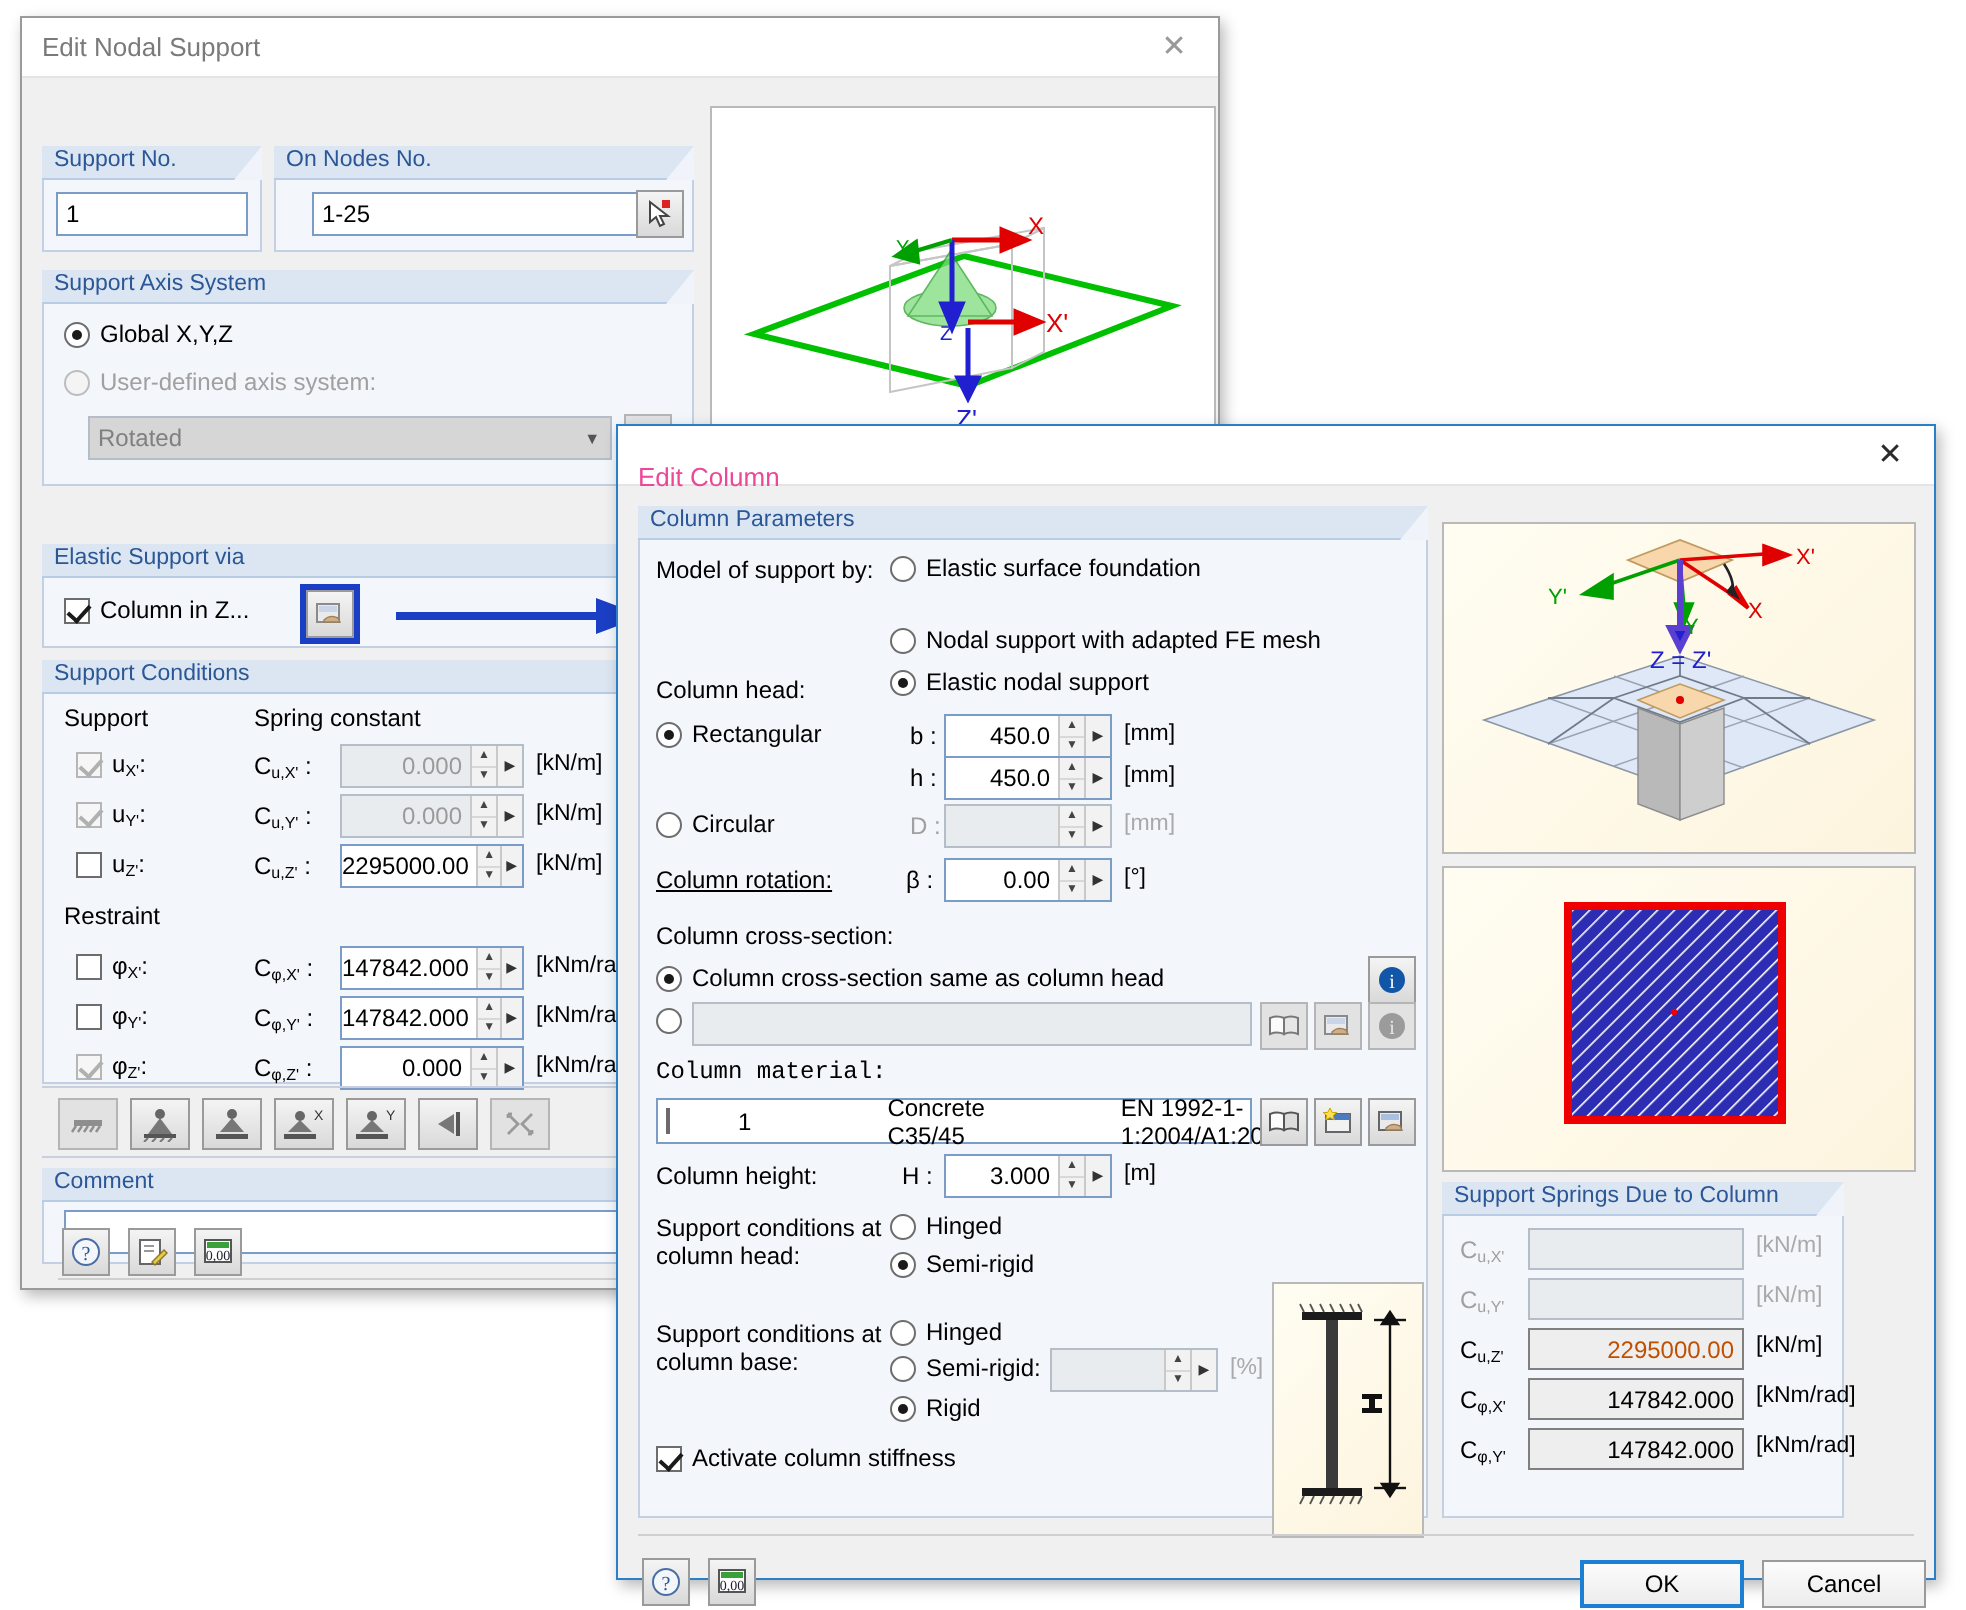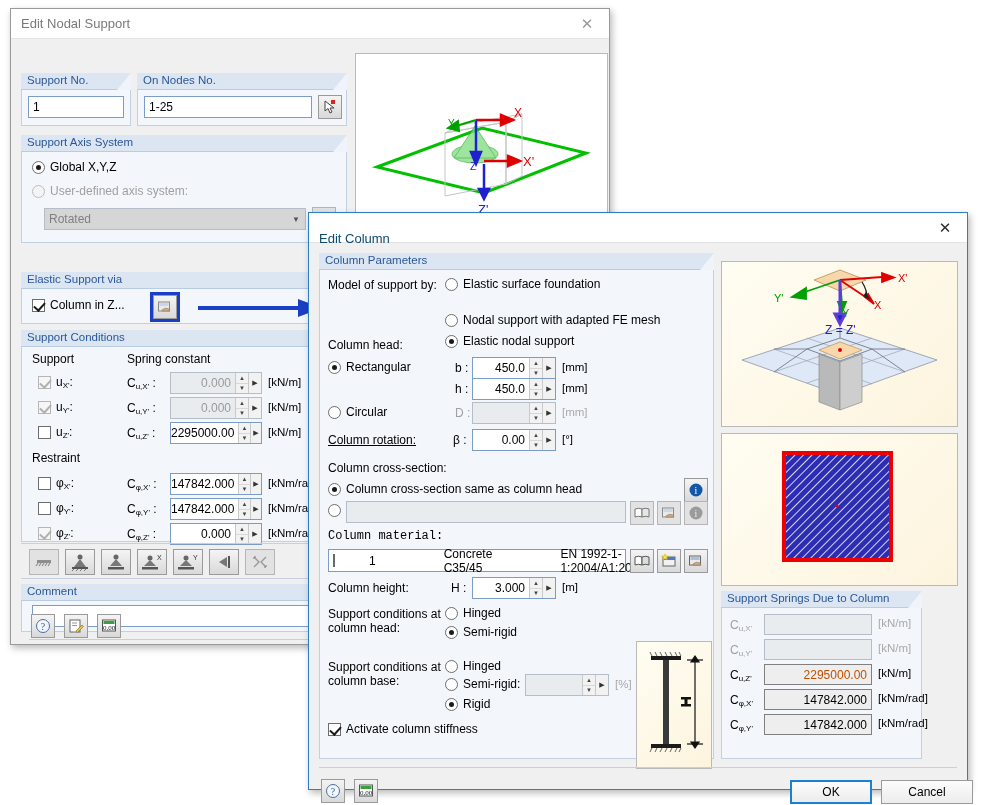--- a/index.html
+++ b/index.html
@@ -22,21 +22,21 @@
   }
   .dialog.active { border: 1px solid #2a7fc9; }
   .titlebar {
     height: 30px;
     background: #ffffff;
     display: flex; align-items: center;
     padding-left: 10px;
     border-bottom: 1px solid #e4e4e4;
   }
   .titlebar .ttl { font-size: 13px; color: #7a7a7a; }
-  .dialog.active .titlebar .ttl { color: #0c4a6e; margin-top: 21px; }
+  .dialog.active .titlebar .ttl { color: #ec4899; margin-top: 21px; }
   .closebtn {
     margin-left: auto; width: 44px; height: 29px;
     display: flex; align-items: center; justify-content: center;
     color: #999; font-size: 15px; line-height: 1;
   }
   .dialog.active .closebtn { color: #2b2b2b; }
   .body { position: relative; }
 
   
   .grp { position: absolute; }
@@ -199,21 +199,21 @@
       <div class="grp" style="left:10px; top:34px; width:110px; height:53px;">
         <div class="grphdr">Support No.</div>
         <div class="grpbox" style="height:36px; position:relative;">
           <input class="tf" style="left: 6px; top: 6px; width: 96px; height: 22px;" value="1">
         </div>
       </div>
 
       <div class="grp" style="left:126px; top:34px; width:210px; height:53px;">
         <div class="grphdr">On Nodes No.</div>
         <div class="grpbox" style="height:36px; position:relative;">
-          <input class="tf" style="left: 6px; top: 6px; width: 168px; height: 22px;" value="1-25">
+          <input class="tf" style="left: 18px; top: 6px; width: 168px; height: 22px;" value="1-25">
           <div class="iconbtn" style="left:180px; top:5px; width:24px; height:24px;">
             <svg width="16" height="16" viewBox="0 0 16 16">
               <polygon points="3,2 3,12 6,9.5 8,14 10,13 8,9 12,9" fill="#fff" stroke="#444" stroke-width="1"></polygon>
               <rect x="9" y="1" width="4" height="4" fill="#d22"></rect>
             </svg>
           </div>
         </div>
       </div>
 
       <div class="grp" style="left:10px; top:96px; width:326px; height:108px;">
@@ -873,19 +873,19 @@
         <svg width="16" height="16" viewBox="0 0 16 16">
             <rect x="1.5" y="2" width="13" height="11" fill="#fff" stroke="#555"></rect>
             <rect x="2.5" y="3" width="11" height="3" fill="#3aa03a"></rect>
             <text x="8" y="12" font-size="7" text-anchor="middle" fill="#223" font-family="serif">0,00</text>
           </svg>
       </div>
 
       <div class="btn primary" style="left:481px; top:537px; width:82px; height:24px;">
         <span>OK</span>
       </div>
-      <div class="btn" style="left:572px; top:537px; width:92px; height:24px;">
+      <div class="btn" style="left:572px; top:537px; width:82px; height:24px;">
         <span>Cancel</span>
       </div>
     </div>
   </div>
 
 </div>
 
 </body></html>

